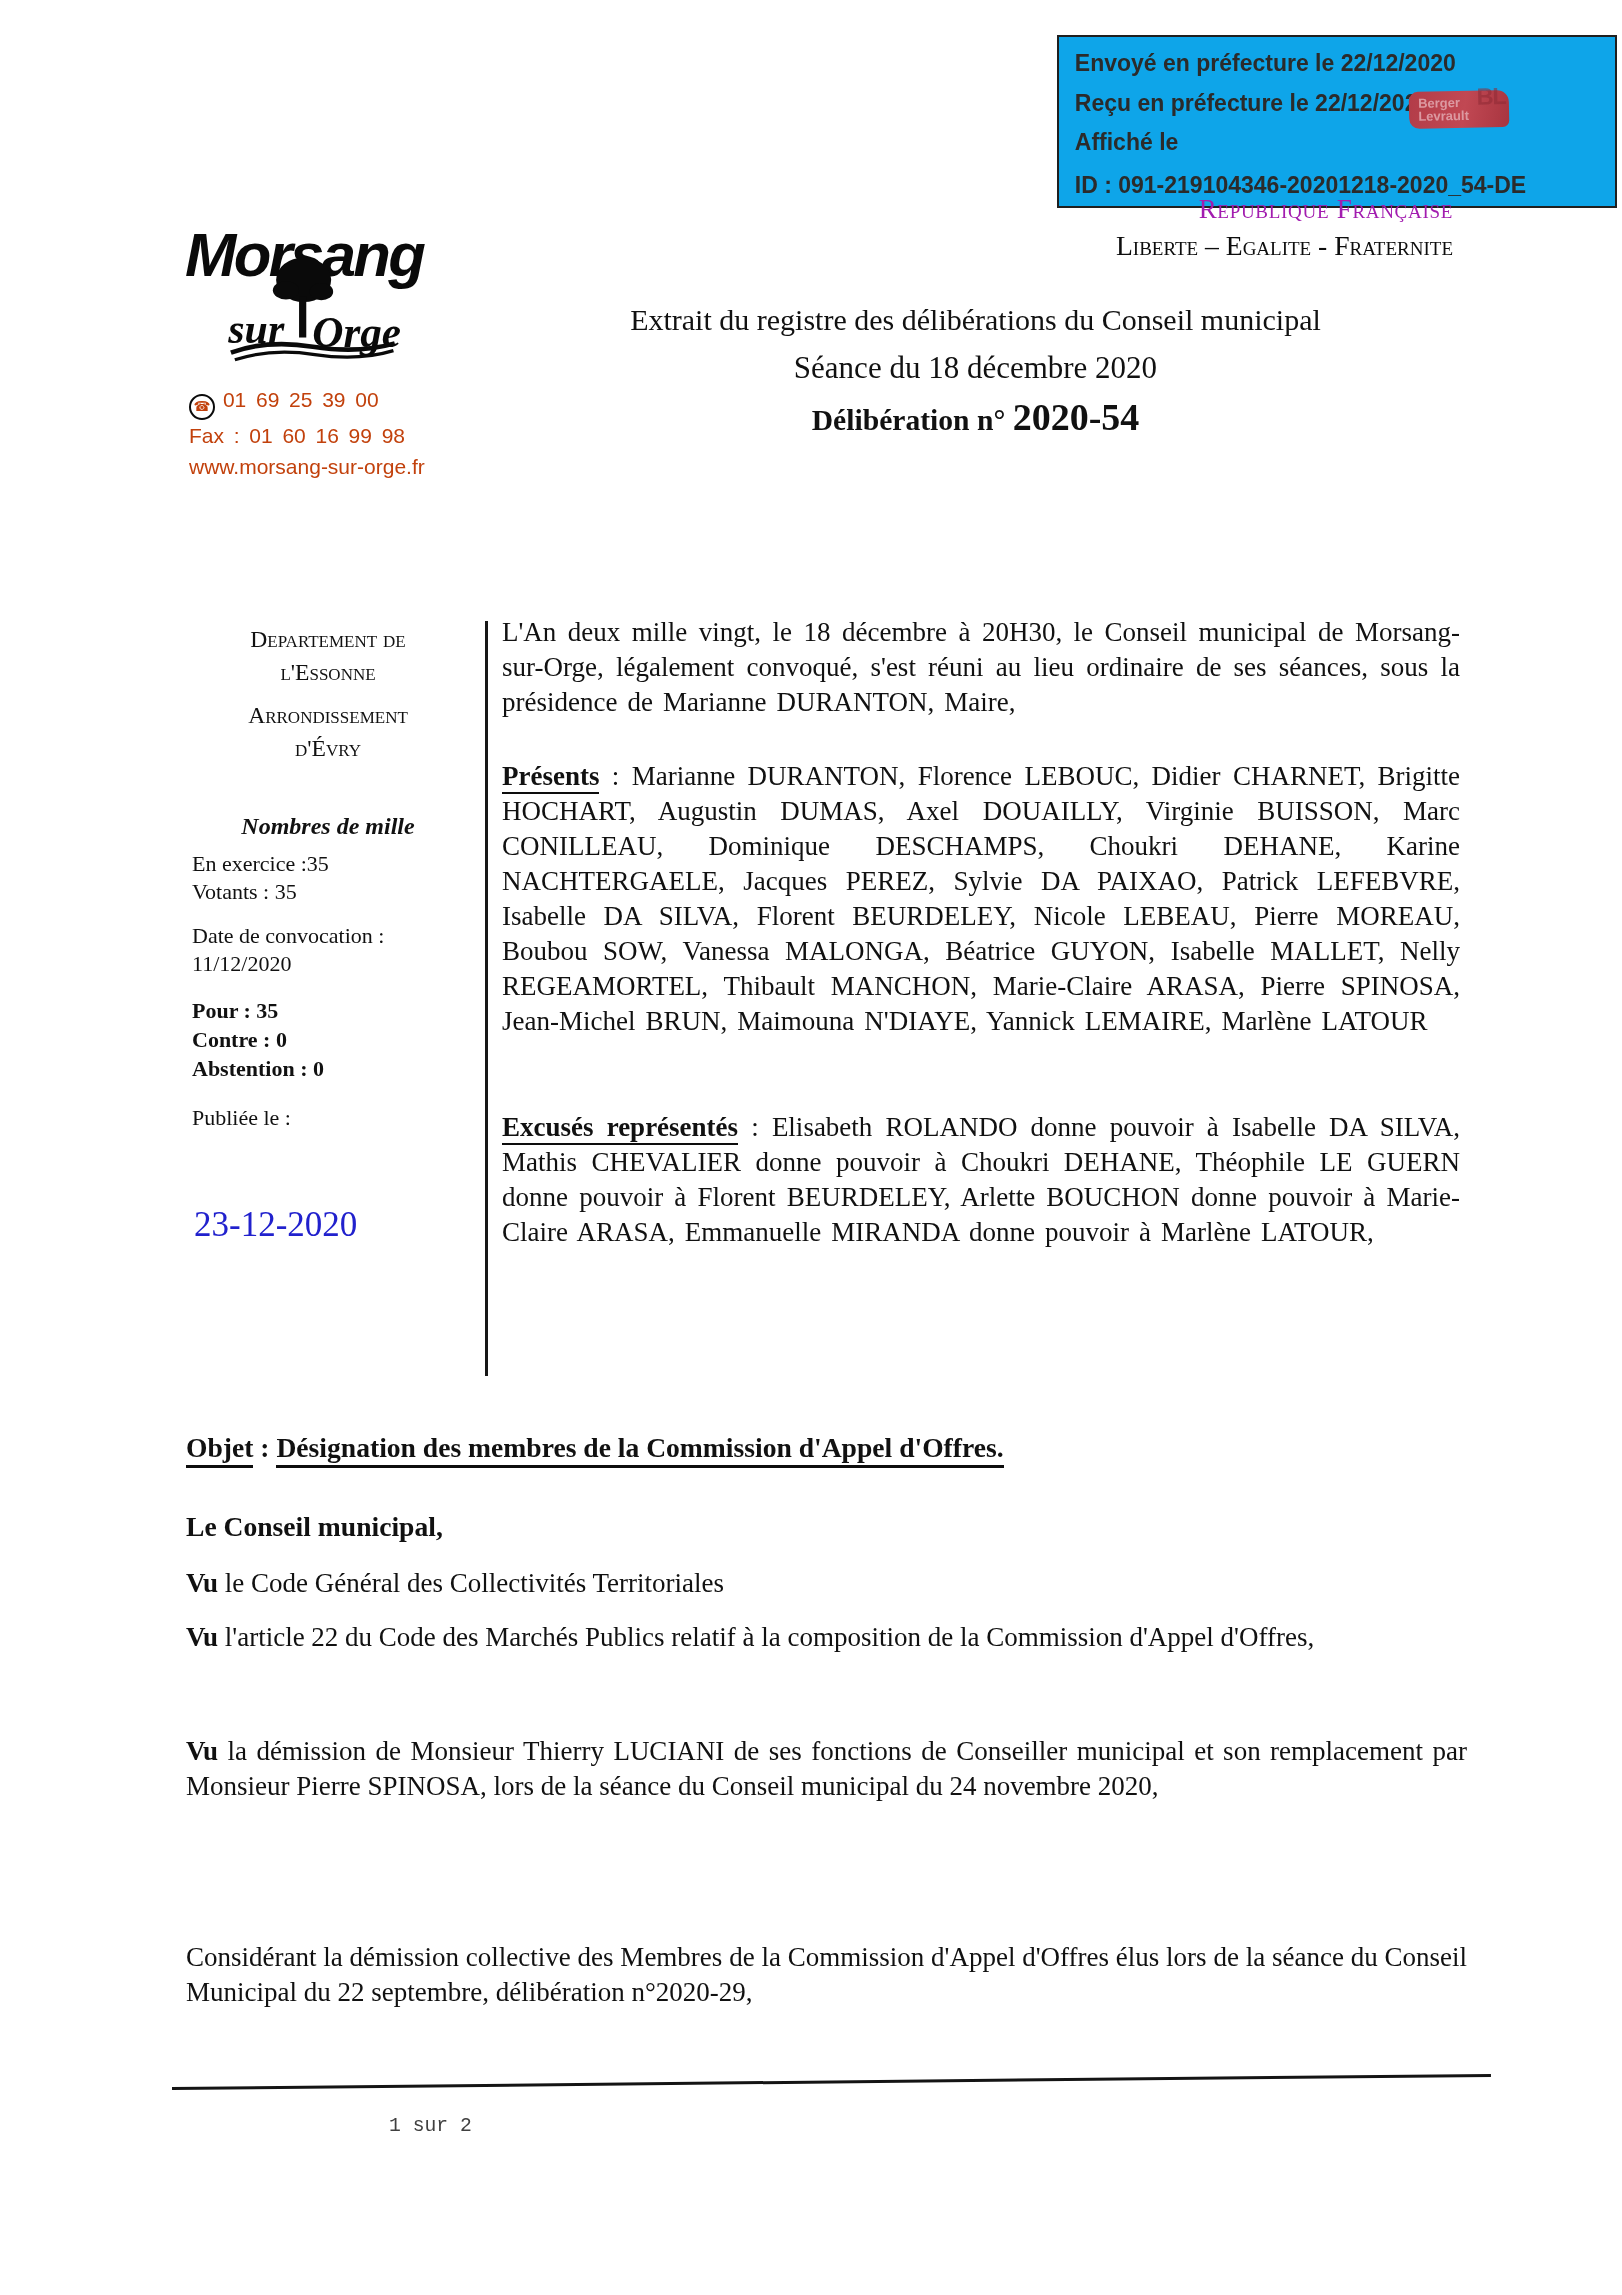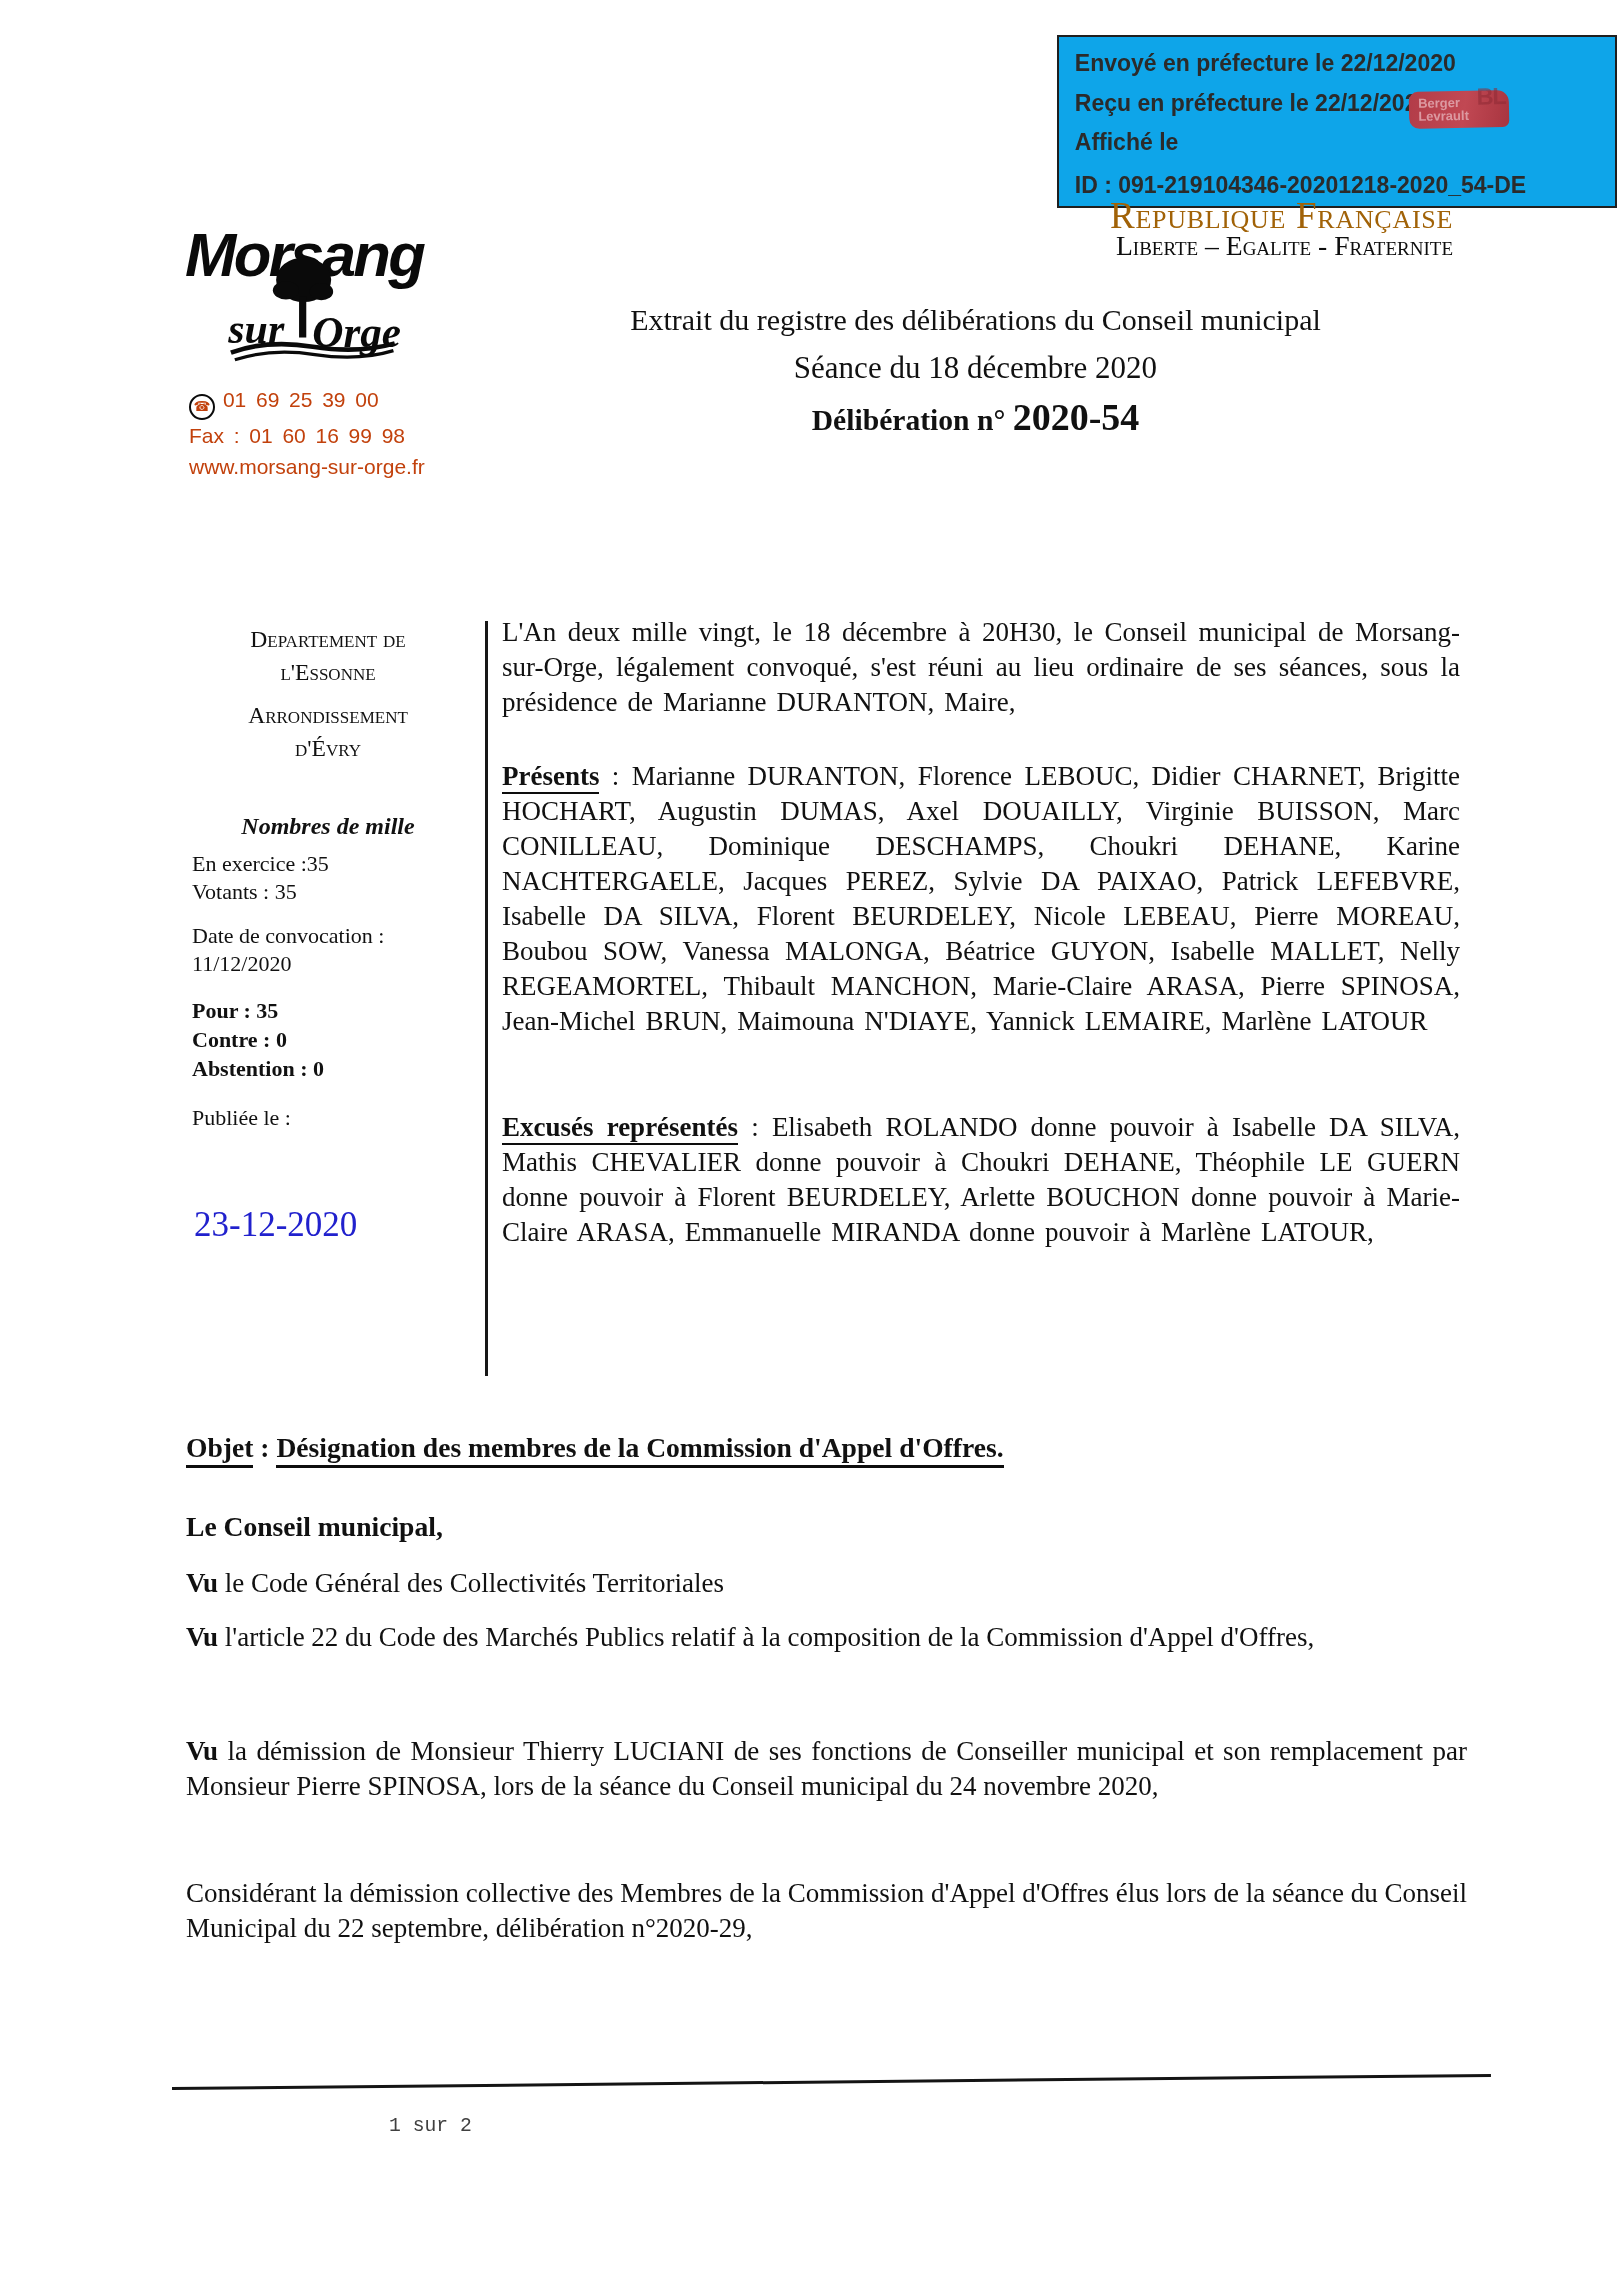--- a/index.html
+++ b/index.html
@@ -31,21 +31,21 @@
     font-weight:bold;font-size:13px;line-height:13.8px;
     color:#dc99a1;padding:4.6px 0 0 9.2px;box-sizing:border-box;
   }
   .vendorstamp .bl{
     position:absolute;right:3.3px;top:0px;font-size:23.6px;color:#8f2a35;opacity:.55;letter-spacing:-1.3px;
   }
 
   
   .republic{
     right:169px;top:194px;
-    font-variant:small-caps;font-size:37px;letter-spacing:0.7px;color:#a16207;white-space:nowrap;
+    font-variant:small-caps;font-size:27px;letter-spacing:0.7px;color:#a21caf;white-space:nowrap;
   }
   .motto{
     right:169px;top:230px;
     font-variant:small-caps;font-size:27.6px;letter-spacing:0px;color:#0d0d0d;white-space:nowrap;
   }
 
   
   .logosvg{left:181px;top:213px;}
   .contact{
     left:189px;top:384px;
@@ -82,21 +82,21 @@
   .lead{font-weight:bold;border-bottom:2.6px solid #0d0d0d;padding-bottom:0.7px;}
 
   
   .lowcol{left:186px;width:1281px;font-size:27px;line-height:35px;text-align:justify;}
   .objet{top:1430px;font-weight:bold;font-size:27.6px;text-align:left;white-space:nowrap;}
   .objet .u{border-bottom:3.3px solid #0d0d0d;padding-bottom:2px;}
   .council{top:1509px;font-weight:bold;font-size:27.6px;text-align:left;}
   .vu1{top:1566px;text-align:left;}
   .vu2{top:1620px;}
   .vu3{top:1734px;}
-  .considerant{top:1876px;}
+  .considerant{top:1940px;}
   .b{font-weight:bold;}
 
   
   .footrule{left:172px;top:2087px;width:1319px;height:3.3px;background:#141414;transform:rotate(-0.57deg);transform-origin:left center;}
   .pageno{left:389px;top:2115px;font-family:Liberation Mono, monospace;font-size:19.7px;color:#404040;}
 </style>
 </head>
 <body>
 
 <div class="page">

